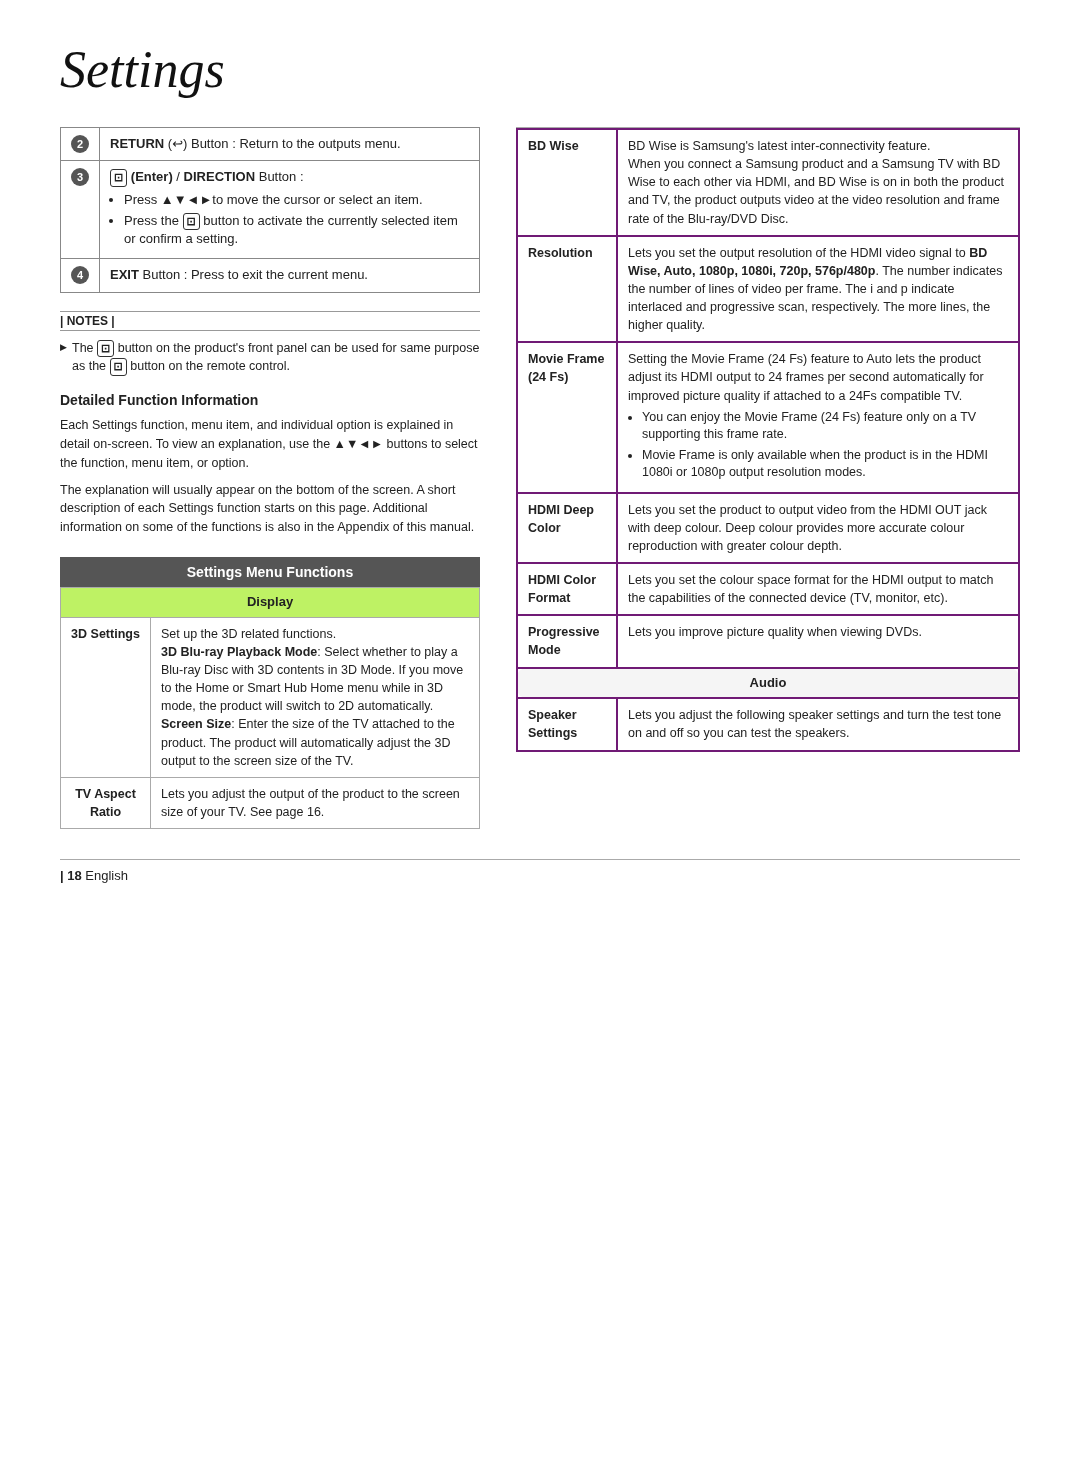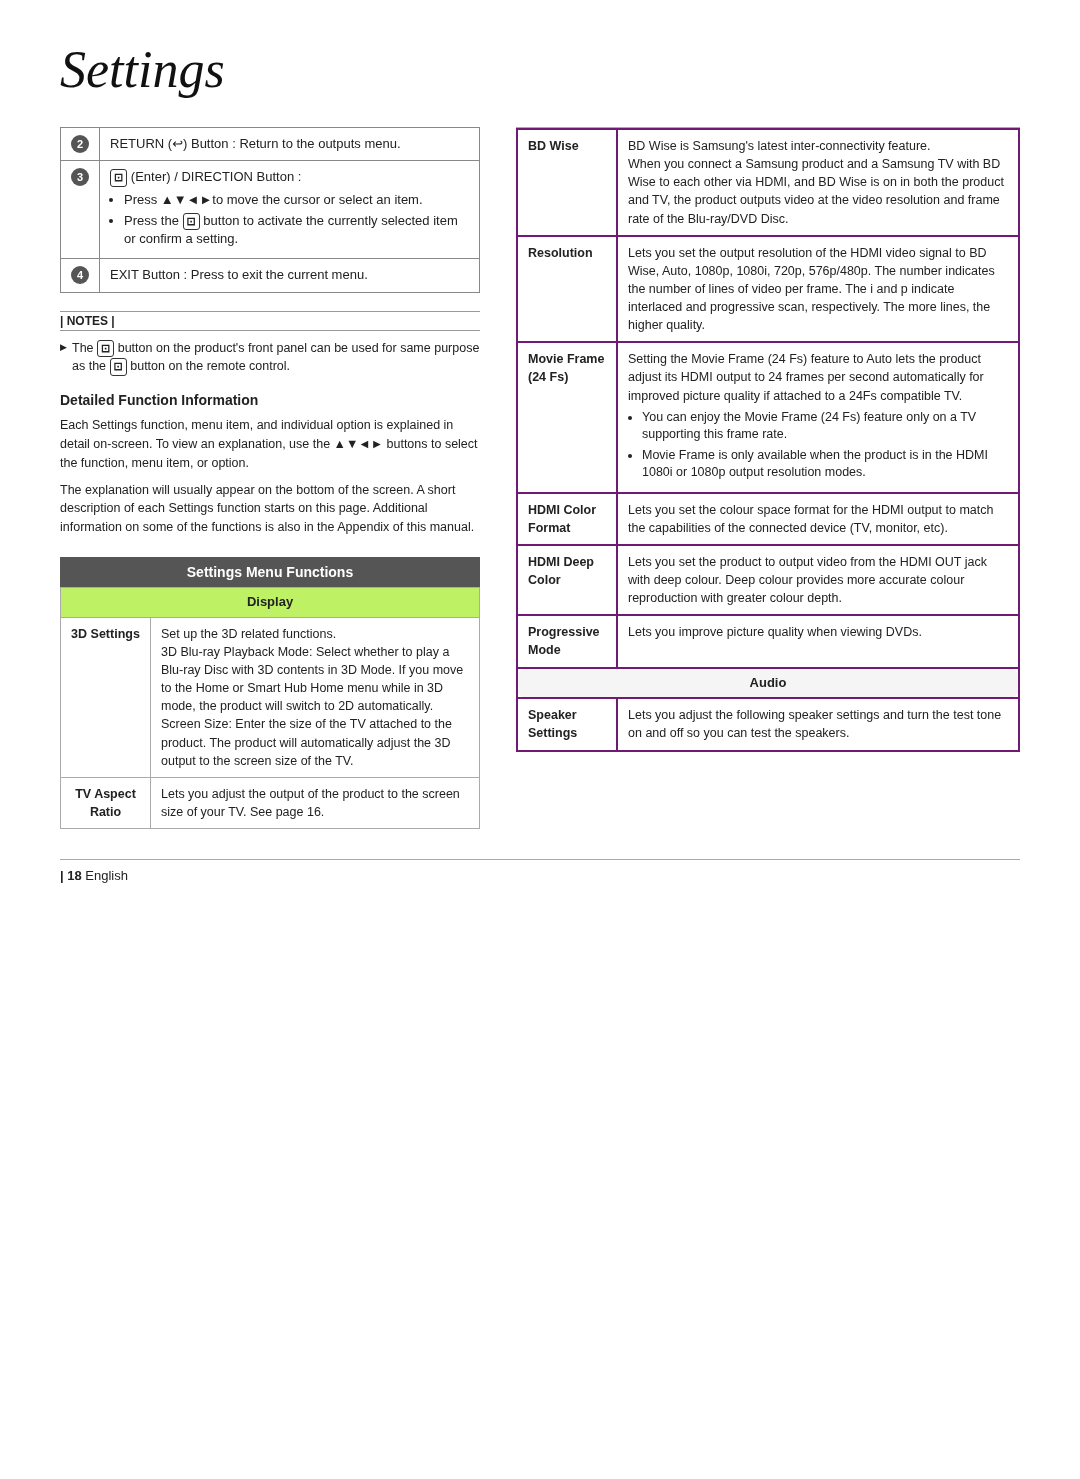--- a/index.html
+++ b/index.html
@@ -148,21 +148,21 @@
     }
     .smf-table .label-cell {
       width: 90px;
       font-weight: bold;
       font-size: 12.5px;
     }
     .smf-table .label-cell-center {
       text-align: center;
     }
     .bold-inline {
-      font-weight: normal;
+      font-weight: bold;
     }
     .bullet-list {
       padding-left: 14px;
       margin-top: 4px;
     }
     .bullet-list li {
       list-style: disc;
       margin-bottom: 3px;
       line-height: 1.4;
     }
@@ -322,30 +322,30 @@
           <td>
             Setting the Movie Frame (24 Fs) feature to Auto lets the product adjust its HDMI output to 24 frames per second automatically for improved picture quality if attached to a 24Fs compatible TV.
             <ul class="bullet-list">
               <li>You can enjoy the Movie Frame (24 Fs) feature only on a TV supporting this frame rate.</li>
               <li>Movie Frame is only available when the product is in the HDMI 1080i or 1080p output resolution modes.</li>
             </ul>
           </td>
         </tr>
 
         <tr>
+          <td class="label-cell">HDMI Deep<br>Color</td>
+          <td>
+            Lets you set the product to output video from the HDMI OUT jack with deep colour. Deep colour provides more accurate colour reproduction with greater colour depth.
+          </td>
+        </tr>
+
+        <tr>
           <td class="label-cell">HDMI Color<br>Format</td>
           <td>
             Lets you set the colour space format for the HDMI output to match the capabilities of the connected device (TV, monitor, etc).
-          </td>
-        </tr>
-
-        <tr>
-          <td class="label-cell">HDMI Deep<br>Color</td>
-          <td>
-            Lets you set the product to output video from the HDMI OUT jack with deep colour. Deep colour provides more accurate colour reproduction with greater colour depth.
           </td>
         </tr>
 
         <tr>
           <td class="label-cell">Progressive<br>Mode</td>
           <td>
             Lets you improve picture quality when viewing DVDs.
           </td>
         </tr>
 

